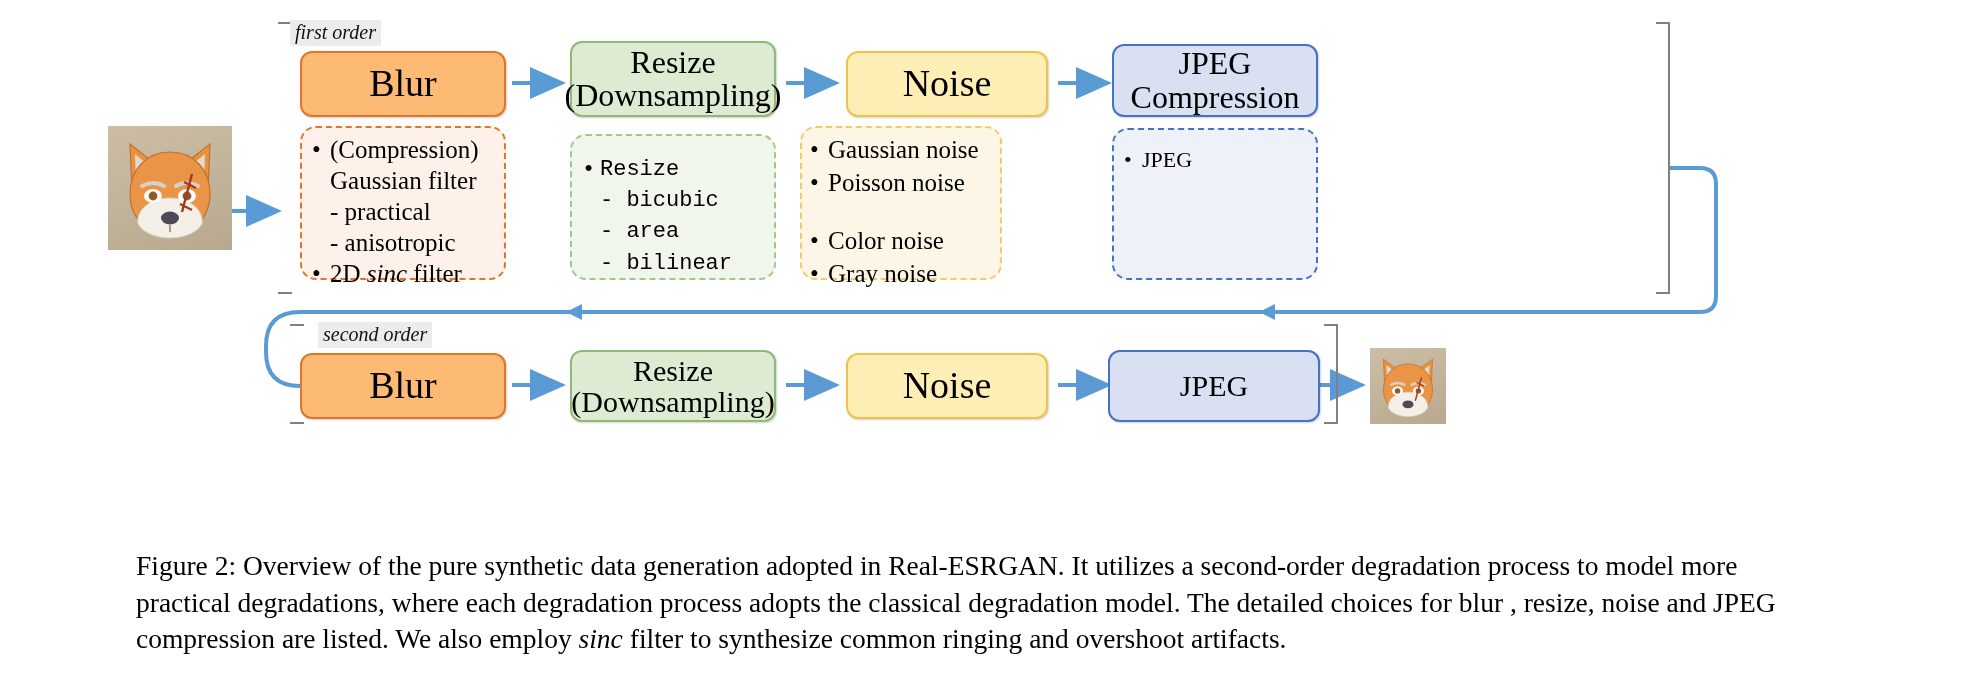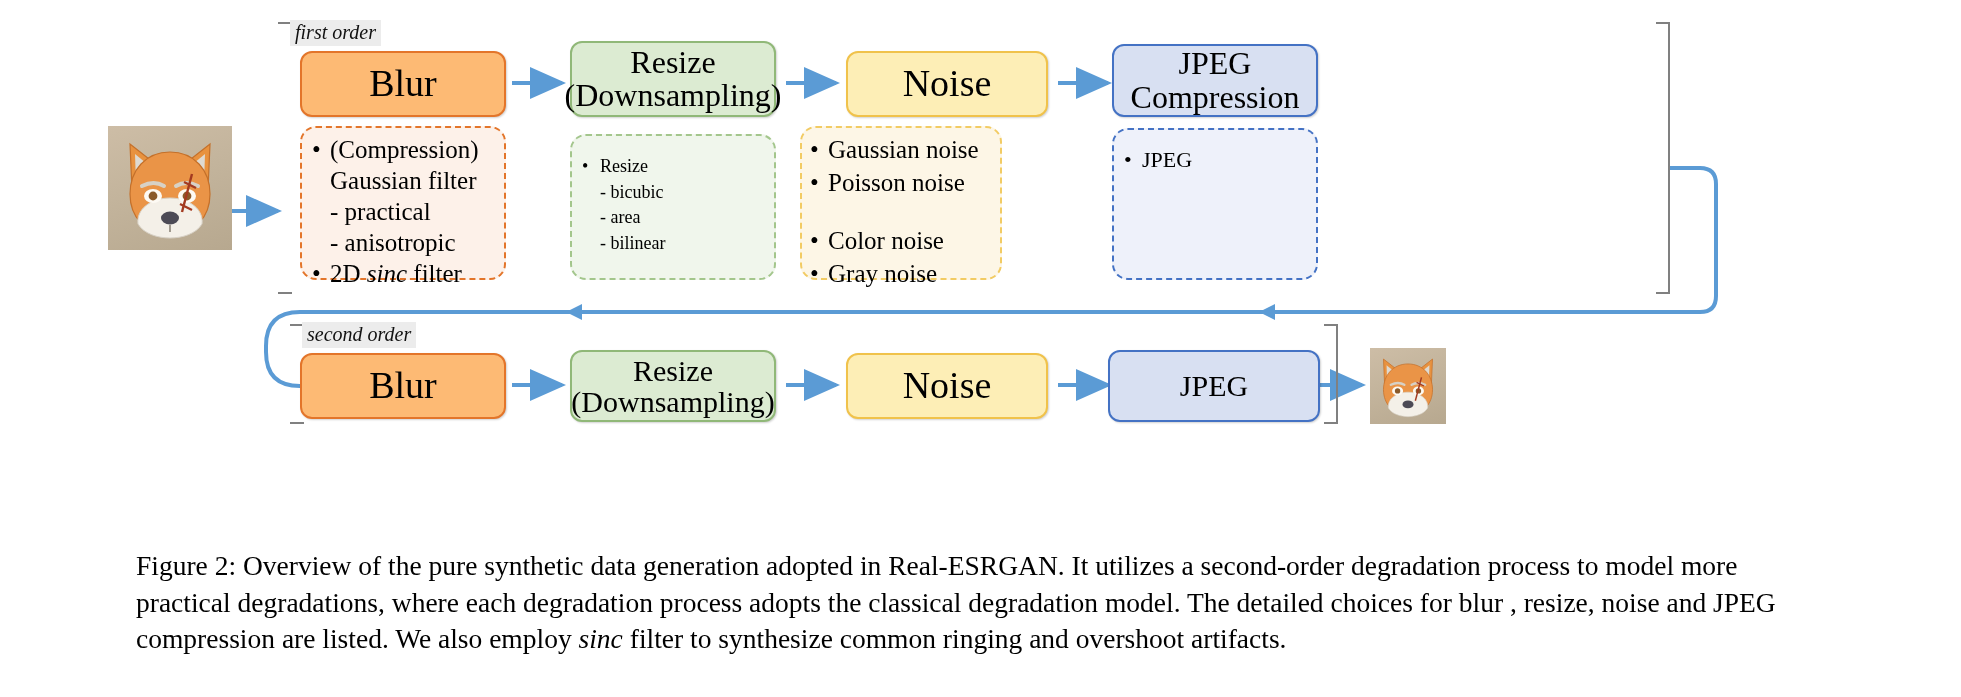--- a/index.html
+++ b/index.html
@@ -153,21 +153,21 @@
         <li><span class="dash">&nbsp;</span>-&nbsp;<span>anisotropic</span></li>
         <li><span class="bul">•</span>2D <i class="sinc">sinc</i> filter</li>
       </ul>
     </div>
 
     <div class="stage-box green" style="left:570px;top:33px;width:206px;height:76px;font-size:32px;flex-direction:column;justify-content:center;">
       <span class="t1">Resize</span>
       <span class="t2">(Downsampling)</span>
     </div>
     <div class="detail-box green-d" style="left:570px;top:126px;width:206px;height:146px;">
-      <ul style="padding:18px 0 0 10px;font-size:18px;line-height:1.42;">
+      <ul style="padding:18px 0 0 10px;font-size:22px;line-height:1.42;font-family:Liberation Mono, monospace;">
         <li><span class="bul">•</span><span>Resize</span></li>
         <li><span class="dash">&nbsp;</span>-&nbsp;<span>bicubic</span></li>
         <li><span class="dash">&nbsp;</span>-&nbsp;<span>area</span></li>
         <li><span class="dash">&nbsp;</span>-&nbsp;<span>bilinear</span></li>
       </ul>
     </div>
 
     <div class="stage-box yellow" style="left:846px;top:43px;width:202px;height:66px;font-size:38px;">
       <span class="t1">Noise</span>
     </div>
@@ -186,21 +186,21 @@
       <span class="t2">Compression</span>
     </div>
     <div class="detail-box blue-d" style="left:1112px;top:120px;width:206px;height:152px;">
       <ul style="padding:16px 0 0 10px;font-size:22px;line-height:1.3;">
         <li><span class="bul">•</span><span>JPEG</span></li>
       </ul>
     </div>
 
     <div class="bracket" style="left:290px;top:316px;width:14px;height:100px;border-right:none;"></div>
     <div class="bracket" style="left:1324px;top:316px;width:14px;height:100px;border-left:none;"></div>
-    <div class="order-label" style="left:302px;top:314px;font-style:italic;">second order</div>
+    <div class="order-label" style="left:318px;top:314px;font-style:italic;">second order</div>
 
     <div class="stage-box orange" style="left:300px;top:345px;width:206px;height:66px;font-size:38px;">
       <span class="t1">Blur</span>
     </div>
 
     <div class="stage-box green" style="left:570px;top:342px;width:206px;height:72px;font-size:30px;flex-direction:column;justify-content:center;">
       <span class="t1">Resize</span>
       <span class="t2">(Downsampling)</span>
     </div>
 

